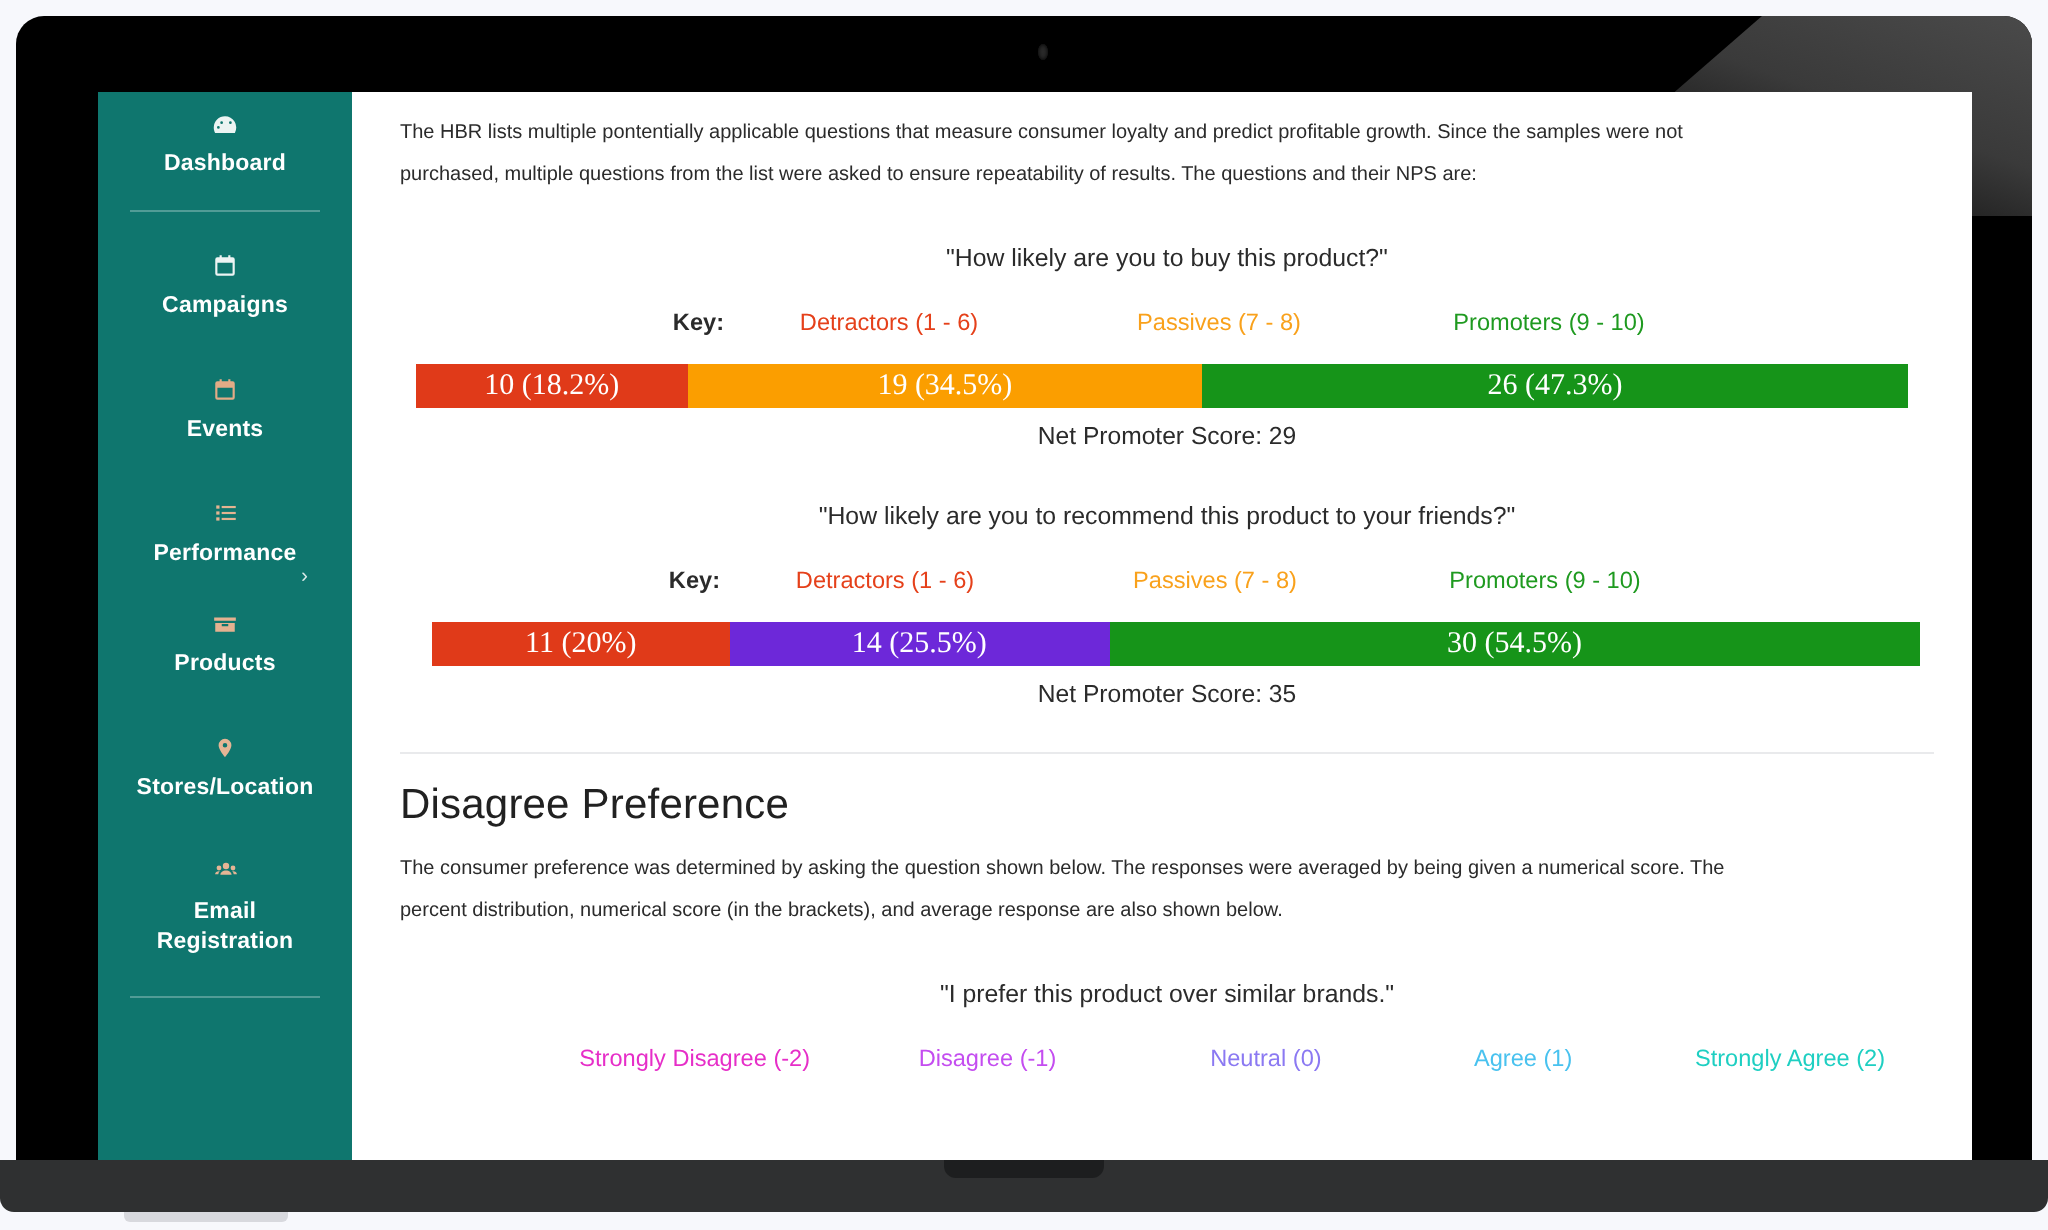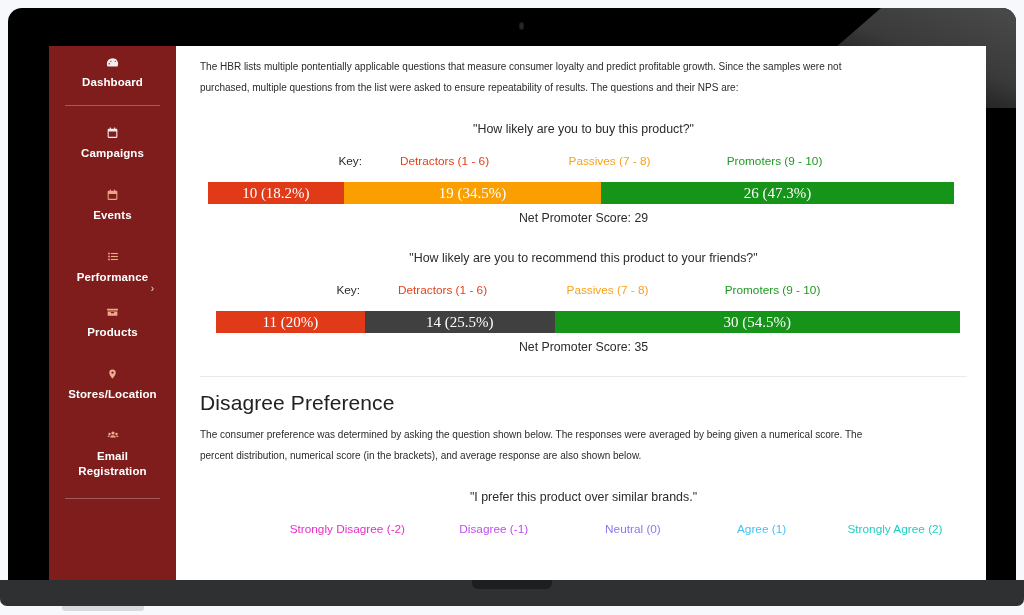--- a/index.html
+++ b/index.html
@@ -90,21 +90,21 @@
     border-radius: 0 0 3px 3px;
   }
 
   
   .sidebar {
     position: absolute;
     left: 0;
     top: 0;
     width: 127px;
     height: 534px;
-    background: #7f1d1d;
+    background: #0f766e;
     color: #fff;
     overflow: hidden;
   }
   .nav-item {
     display: block;
     text-align: center;
     padding: 9px 6px 9px 6px;
     cursor: pointer;
   }
   .nav-icon {
@@ -166,20 +166,21 @@
   }
   .keyrow {
     display: flex;
     align-items: center;
     margin: 18px 0 0 0;
     font-size: 11.8px;
   }
   .key-label {
     color: #2b2b2b;
     text-align: right;
+    font-weight: bold;
   }
   .key-seg { text-align: center; }
 
   .stackbar {
     display: flex;
     height: 22px;
     margin-top: 14px;
     overflow: hidden;
   }
   .seg {
@@ -339,21 +340,21 @@
 
             <div class="keyrow">
               <span class="key-label" style="width:160px">Key:</span>
               <span class="key-seg" style="width:165px;color:#e5401a">Detractors (1 - 6)</span>
               <span class="key-seg" style="width:165px;color:#f9a11b">Passives (7 - 8)</span>
               <span class="key-seg" style="width:165px;color:#1f9a20">Promoters (9 - 10)</span>
             </div>
 
             <div class="stackbar" style="margin-left:16px;margin-right:7px">
               <div class="seg" style="width:20%;background:#e03a19">11 (20%)</div>
-              <div class="seg" style="width:25.5%;background:#404040">14 (25.5%)</div>
+              <div class="seg" style="width:25.5%;background:#6d28d9">14 (25.5%)</div>
               <div class="seg" style="width:54.5%;background:#169419">30 (54.5%)</div>
             </div>
 
             <p class="score">Net Promoter Score: 35</p>
           </section>
 
           <hr class="hr">
 
           <section>
             <h2 class="h2">Disagree Preference</h2>

